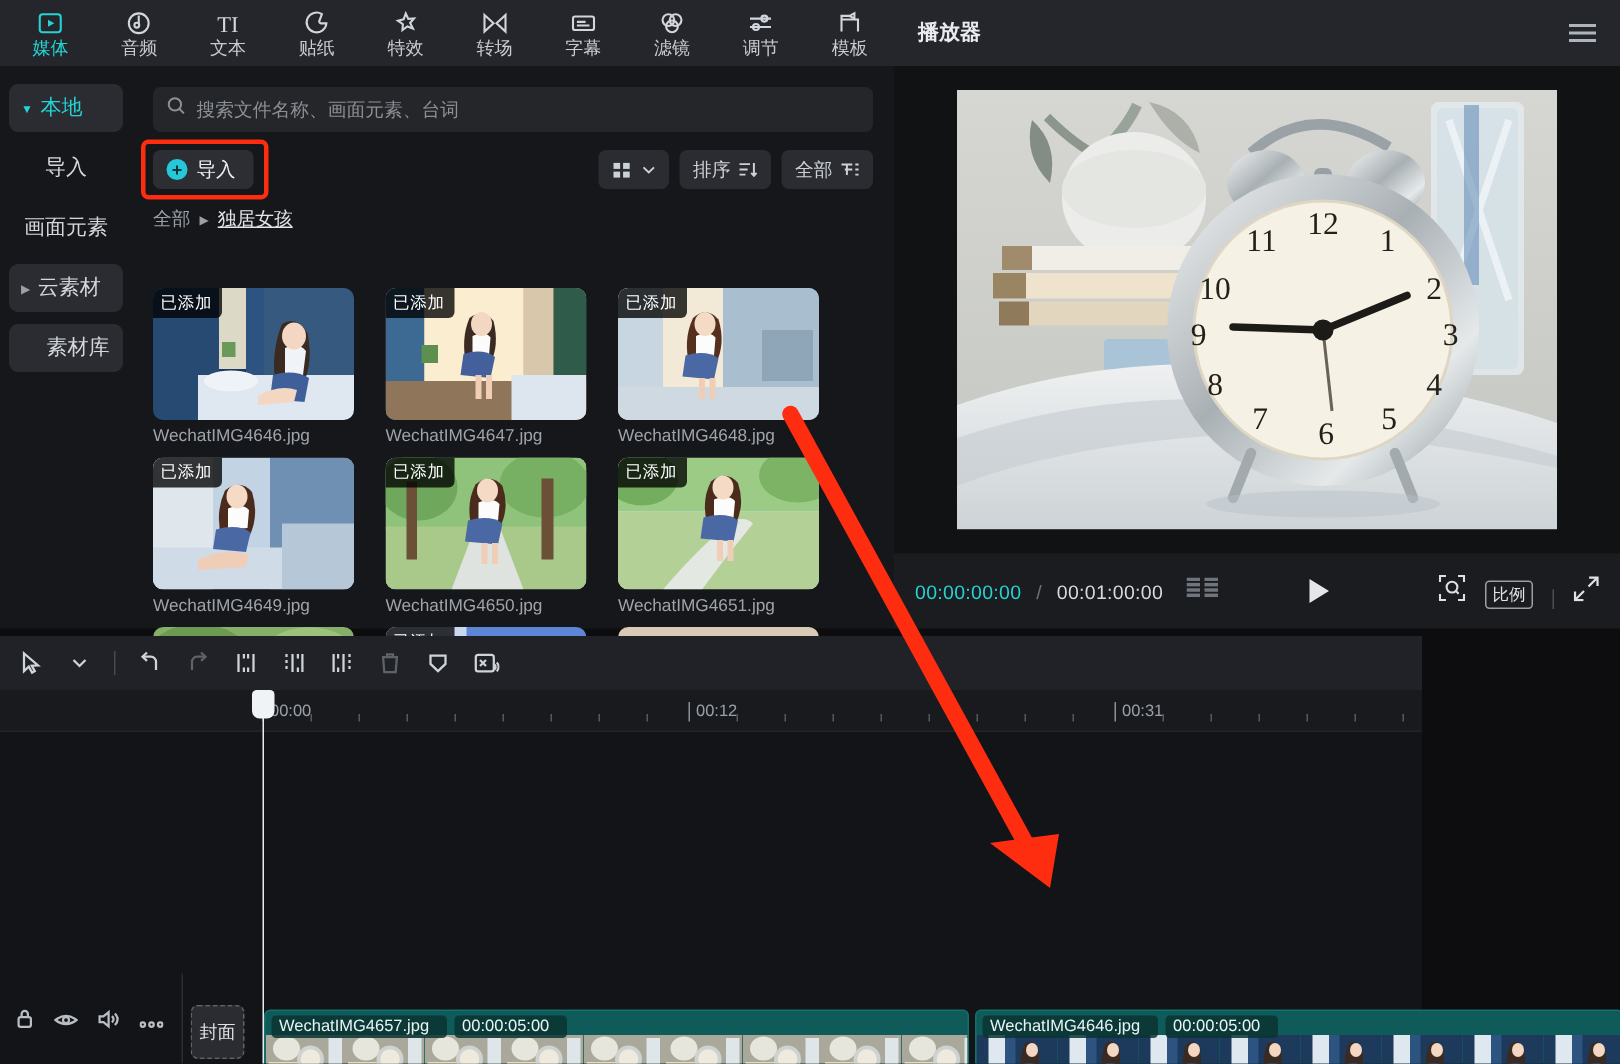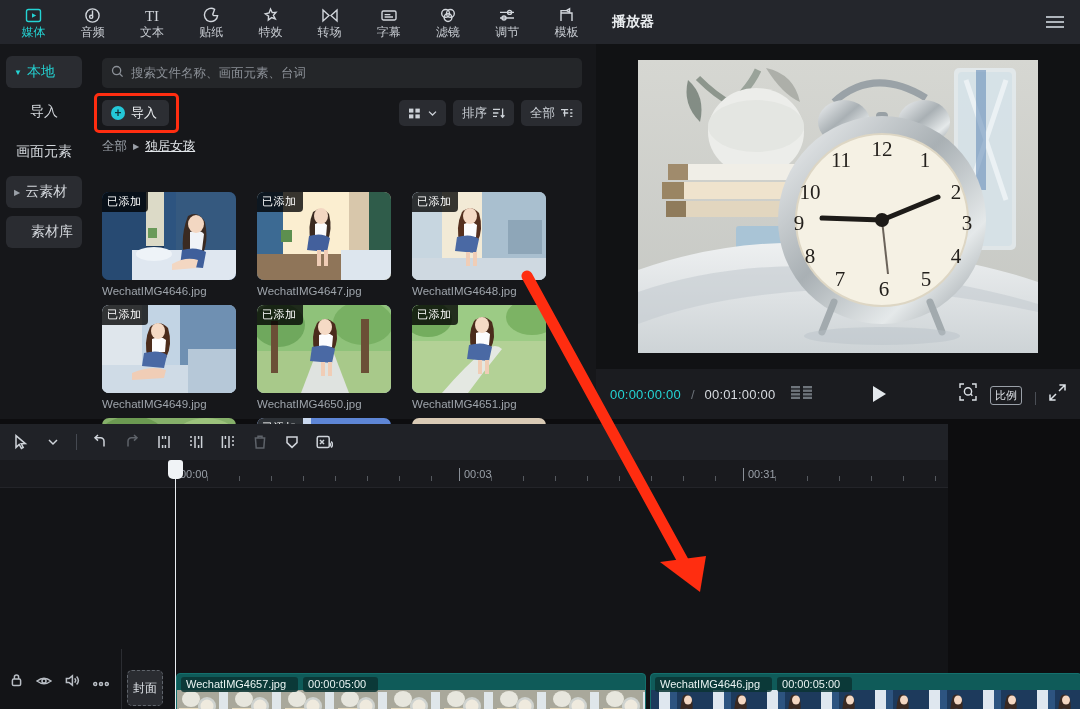--- a/index.html
+++ b/index.html
@@ -751,21 +751,21 @@
       <div class="rlabel" style="left:180px">00:00</div>
       <div class="tick" style="left:207px"></div>
         <div class="tick" style="left:239px"></div>
       <div class="tick" style="left:271px"></div>
         <div class="tick" style="left:303px"></div>
       <div class="tick" style="left:335px"></div>
         <div class="tick" style="left:367px"></div>
       <div class="tick" style="left:399px"></div>
         <div class="tick" style="left:431px"></div>
       <div class="tick major" style="left:459px"></div>
-      <div class="rlabel" style="left:464px">00:03</div>
+      <div class="rlabel" style="left:464px">00:12</div>
       <div class="tick" style="left:491px"></div>
         <div class="tick" style="left:523px"></div>
       <div class="tick" style="left:555px"></div>
         <div class="tick" style="left:587px"></div>
       <div class="tick" style="left:619px"></div>
         <div class="tick" style="left:651px"></div>
       <div class="tick" style="left:683px"></div>
         <div class="tick" style="left:715px"></div>
       <div class="tick major" style="left:743px"></div>
       <div class="rlabel" style="left:748px">00:31</div>

